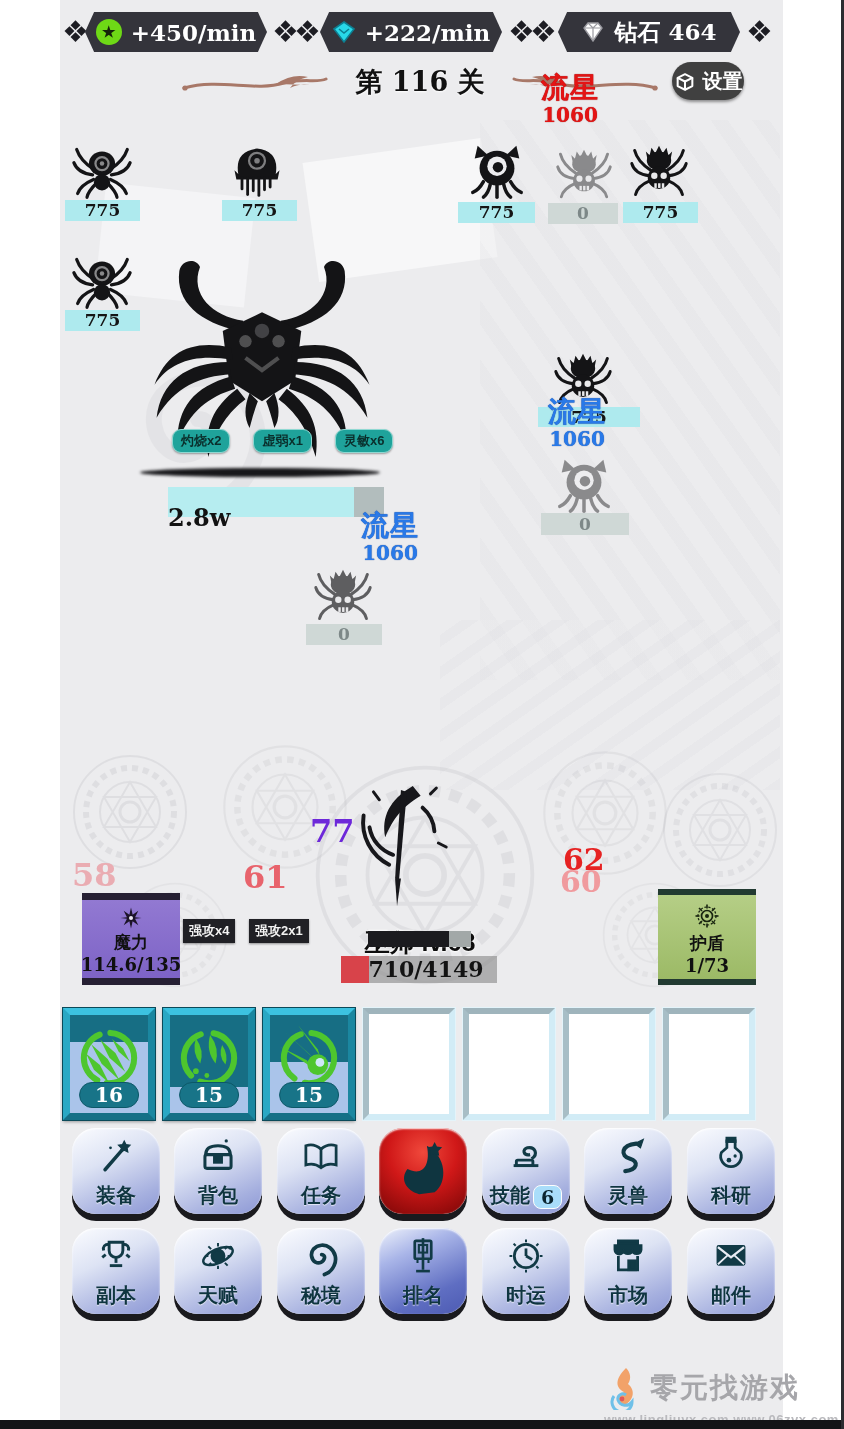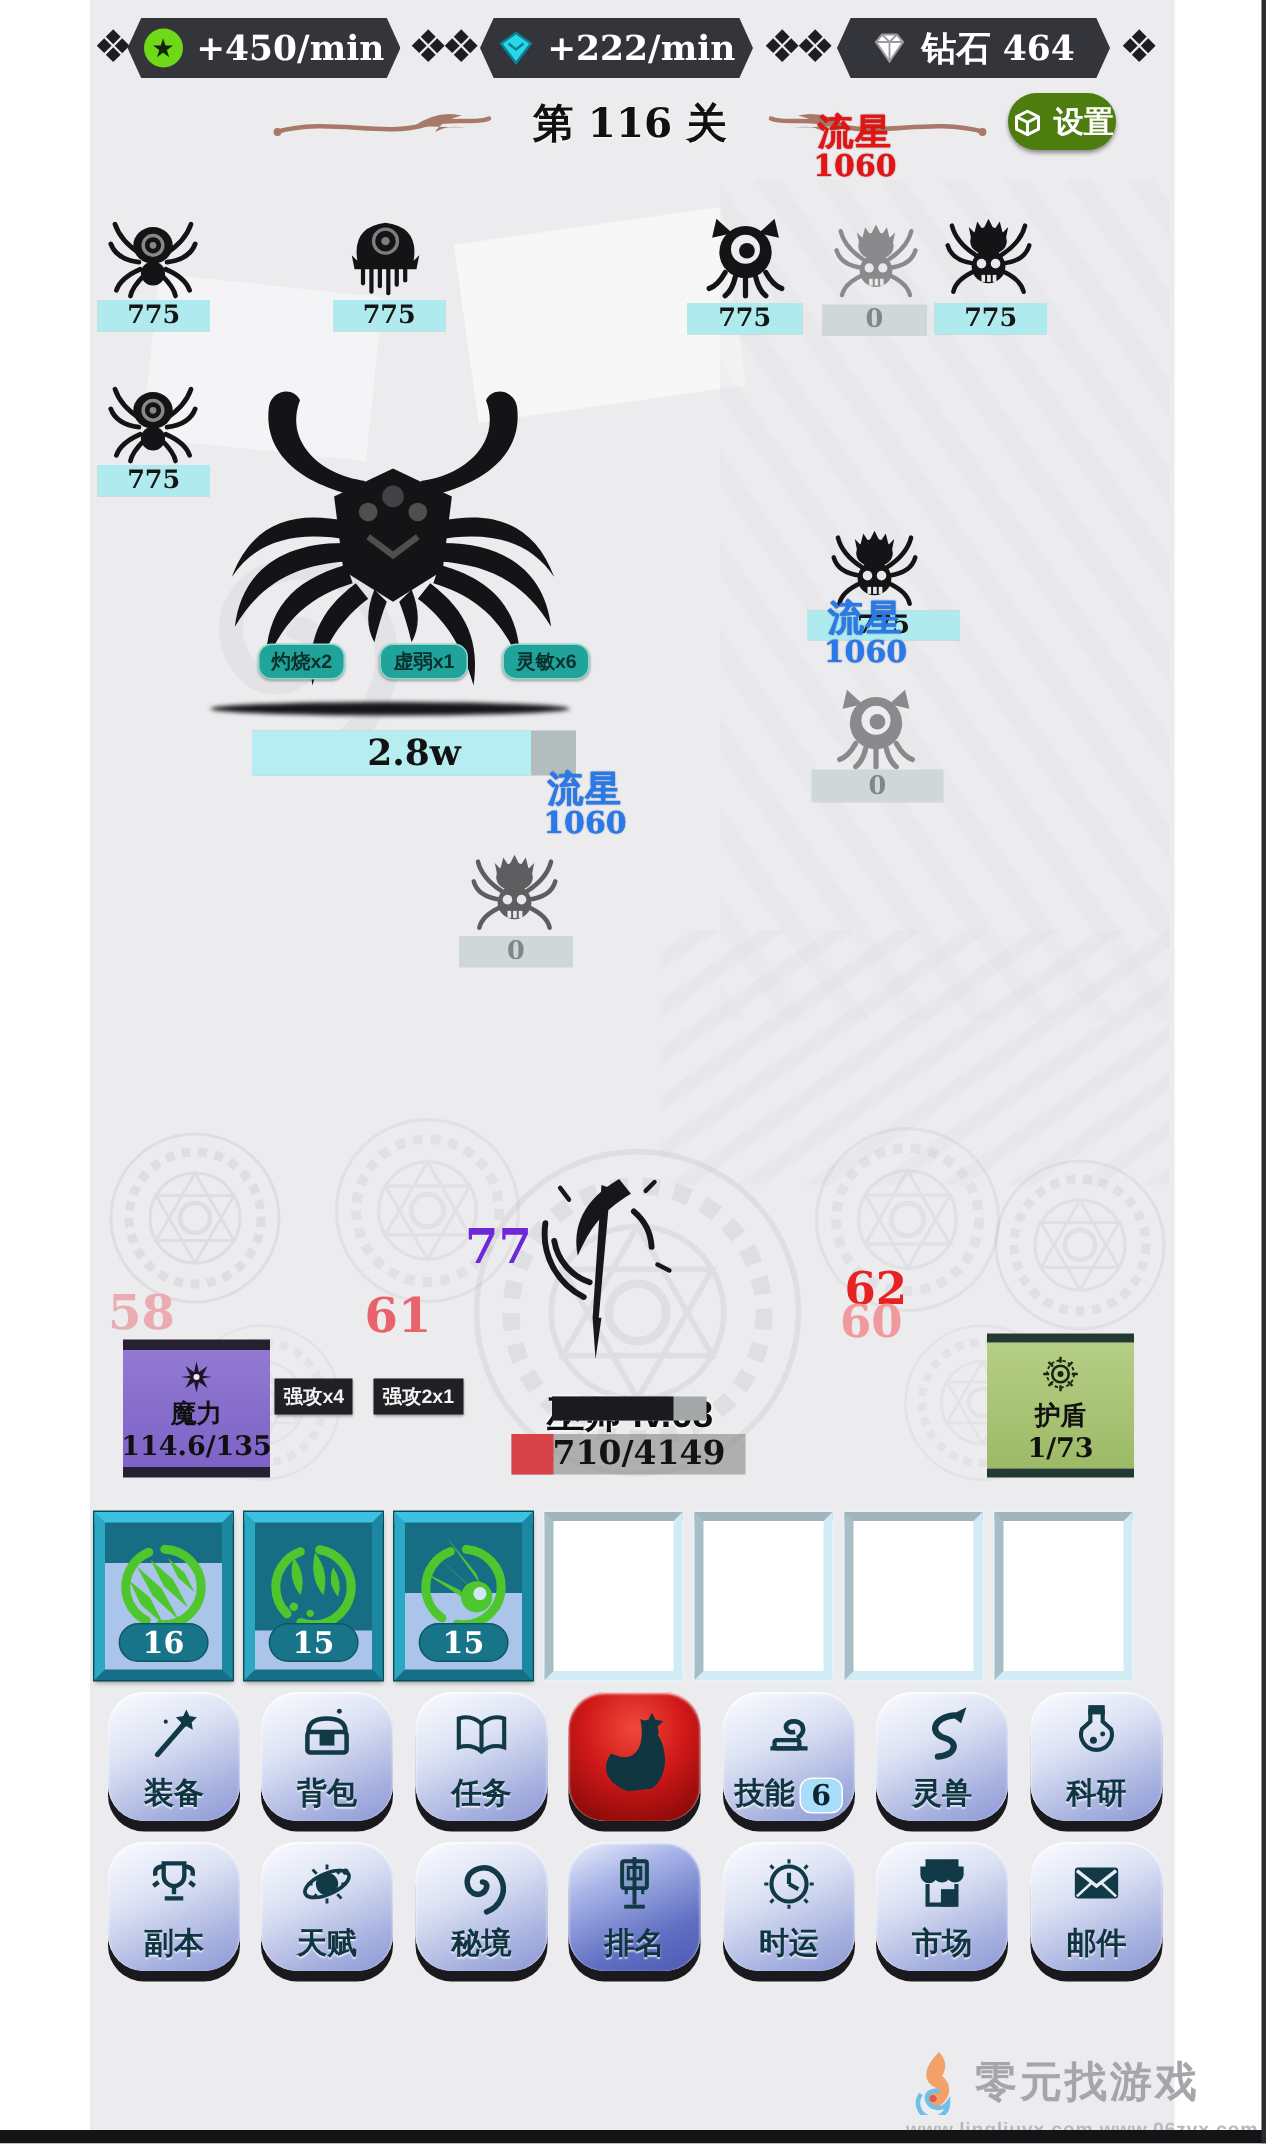--- a/index.html
+++ b/index.html
@@ -16,39 +16,39 @@
     font:bold 23px "DejaVu Serif",serif;}
   .res-sep{position:absolute;top:13px;font-size:30px;color:#1d1d23;line-height:38px;}
   .coin{width:26px;height:26px;border-radius:50%;display:flex;align-items:center;justify-content:center;
         font-size:15px;color:#14240a;}
   
   .lvl-title{position:absolute;left:210px;top:64px;width:300px;text-align:center;
     font:bold 27px "DejaVu Serif",serif;color:#111;text-shadow:0 1px 2px #fff;}
   .lvl-wave{position:absolute;left:210px;top:93px;width:300px;text-align:center;
     font:bold 23px "DejaVu Serif",serif;color:#161616;}
   .settings-btn{position:absolute;left:612px;top:62px;width:72px;height:38px;border-radius:20px;
-    background:#4d7c0f;color:#fff;display:flex;align-items:center;justify-content:center;gap:7px;
+    background:#404040;color:#fff;display:flex;align-items:center;justify-content:center;gap:7px;
     font:bold 20px "Liberation Sans",sans-serif;box-shadow:0 2px 3px rgba(0,0,0,.4);}
   
   .dmg{position:absolute;text-align:center;font-family:"DejaVu Serif",serif;font-weight:bold;line-height:1.02;}
-  .dmg .n{font-size:24px;display:block;letter-spacing:1px;}
+  .dmg .n{font-size:28px;display:block;letter-spacing:1px;font-family:Liberation Mono, monospace;}
   .dmg .v{font-size:20px;display:block;}
   .dmg.red{color:#e41414;text-shadow:0 0 1px #8c0000;}
   .dmg.blue{color:#2979e8;text-shadow:0 0 1px #0c3f90;}
   
   .hpbar{position:absolute;height:21px;background:#b7c2c2;overflow:hidden;}
   .hpbar .fill{position:absolute;left:0;top:0;bottom:0;background:#aeeaee;}
   .hpbar .txt{position:relative;display:block;text-align:center;
     font:bold 17px "DejaVu Serif",serif;color:#151515;line-height:21px;}
   .hpbar.zero{background:#cfd8d6;}
   .hpbar.zero .txt{color:#7d8888;}
   .bossbar{position:absolute;left:108px;top:487px;width:216px;height:30px;background:#b2bdbd;}
   .bossbar .fill{position:absolute;left:0;top:0;bottom:0;width:86%;background:#b6edf0;}
-  .bossbar .txt{position:relative;display:block;text-align:center;
-    font:bold 24px "DejaVu Serif",serif;color:#121212;line-height:30px;}
+  .bossbar .txt{position:relative;display:block;text-align:left;
+    font:bold 24px "DejaVu Serif",serif;color:#121212;line-height:30px;margin-top:16px;}
   .sprite{position:absolute;color:#141416;}
   .sprite.grey{color:#8a8a8c;}
   .sprite.dim{color:#5e5e60;}
   .boss-shadow{position:absolute;left:80px;top:468px;width:240px;height:9px;background:#17171a;
     border-radius:50%;filter:blur(1.5px);}
   .buff-row{position:absolute;left:112px;top:429px;display:flex;gap:23px;}
   .tag-teal{background:#1fa39b;border:1px solid #8fd8d2;border-radius:9px;padding:2px 8px;
     font:bold 13px "Liberation Sans",sans-serif;color:#0a2f2c;box-shadow:0 1px 2px rgba(0,0,0,.35);}
   .tag-black{position:absolute;background:#202025;color:#f2f2f2;padding:3px 6px;
     font:bold 13px "Liberation Sans",sans-serif;box-shadow:0 1px 2px rgba(0,0,0,.4);}

